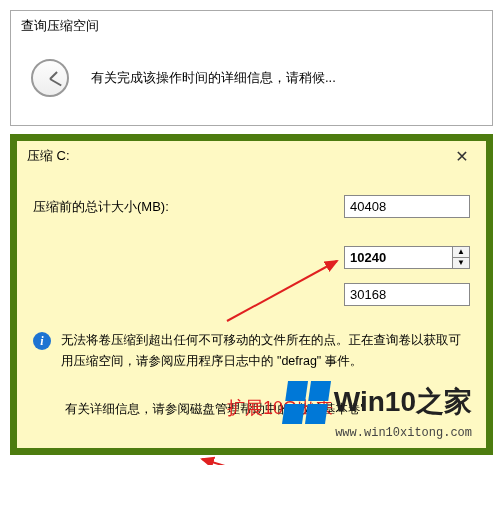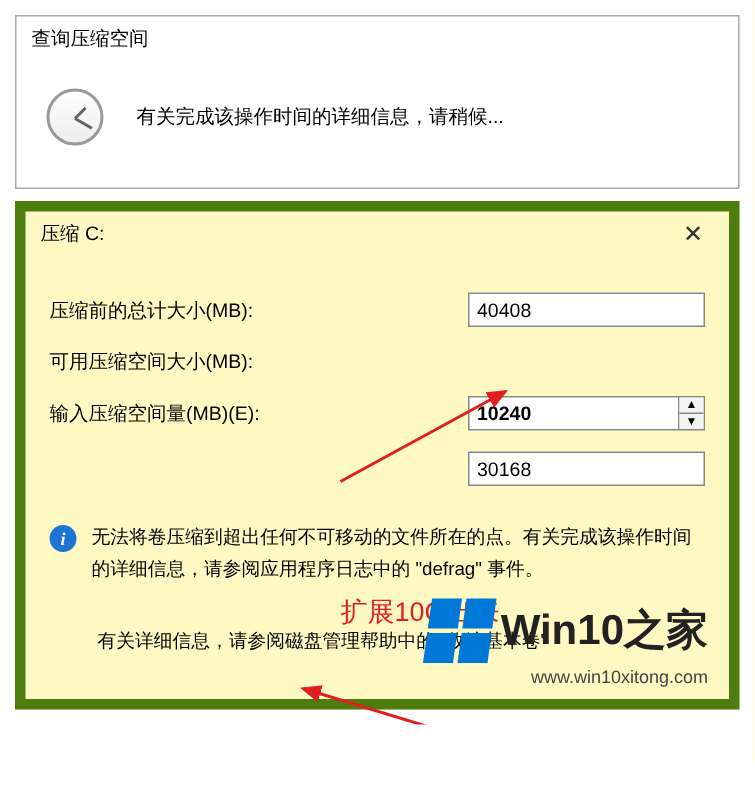--- a/index.html
+++ b/index.html
@@ -66,21 +66,21 @@
   .form {
     padding: 10px 16px 0 16px;
     position: relative;
   }
   .row {
     display: flex;
     align-items: center;
     margin: 14px 0;
   }
   .row .label { width: 200px; }
-  .row .field { margin-left: auto; width: 158px; position: relative; }
+  .row .field { margin-left: auto; width: 126px; position: relative; }
   .input {
     width: 100%;
     border: 1px solid #888;
     padding: 3px 5px;
     font-size: 13px;
     font-family: inherit;
     background: #fff;
   }
   .spin-wrap { display: flex; }
   .spin-wrap .input { flex: 1; border-right: none; font-weight: bold; }
@@ -155,20 +155,21 @@
     display: inline-block;
     vertical-align: middle;
     font-size: 28px;
     font-weight: bold;
     color: #222;
   }
   .logourl {
     font-size: 12px;
     color: #444;
     margin-top: 2px;
+    font-family: Liberation Mono, monospace;
   }
 
 </style>
 </head>
 <body>
 
 <div class="dialog1">
   <div class="title">查询压缩空间</div>
   <div class="body">
     <div class="clock"></div>
@@ -185,25 +186,23 @@
   <div class="form">
 
     <div class="row">
       <div class="label">压缩前的总计大小(MB):</div>
       <div class="field">
         <input class="input" readonly="" value="40408" style="">
       </div>
     </div>
 
     <div class="row">
-      <div class="label">可用压缩空间大小(MB):</div>
-    </div>
-
-    <div class="row">
-      <div class="label">输入压缩空间量(MB)(E):</div>
+    </div>
+
+    <div class="row">
       <div class="field">
         <div class="spin-wrap">
           <input class="input" value="10240" style="">
           <div class="spin-btns">
             <div>▲</div>
             <div>▼</div>
           </div>
         </div>
       </div>
     </div>
@@ -219,21 +218,21 @@
         <marker id="ah1" markerWidth="8" markerHeight="8" refX="6" refY="3" orient="auto">
           <path d="M0,0 L7,3 L0,6 Z" fill="#e02020"></path>
         </marker>
       </defs>
       <line x1="10" y1="80" x2="120" y2="20" stroke="#e02020" stroke-width="2" marker-end="url(#ah1)"></line>
     </svg>
   </div>
 
   <div class="info">
     <div class="icon">i</div>
-    <div>无法将卷压缩到超出任何不可移动的文件所在的点。有关完成该操作时间的详细信息，请参阅应用程序日志中的 "defrag" 事件。</div>
+    <div>无法将卷压缩到超出任何不可移动的文件所在的点。正在查询卷以获取可用压缩空间，请参阅应用程序日志中的 "defrag" 事件。</div>
   </div>
 
   <div class="annot" style="left:210px; top:255px;">扩展10G出来</div>
 
   <div class="note2">有关详细信息，请参阅磁盘管理帮助中的 "收缩基本卷"</div>
 
   <svg class="arrow1" style="left:170px; top:310px;" width="130" height="50">
     <defs>
       <marker id="ah2" markerWidth="8" markerHeight="8" refX="6" refY="3" orient="auto">
         <path d="M0,0 L7,3 L0,6 Z" fill="#e02020"></path>

